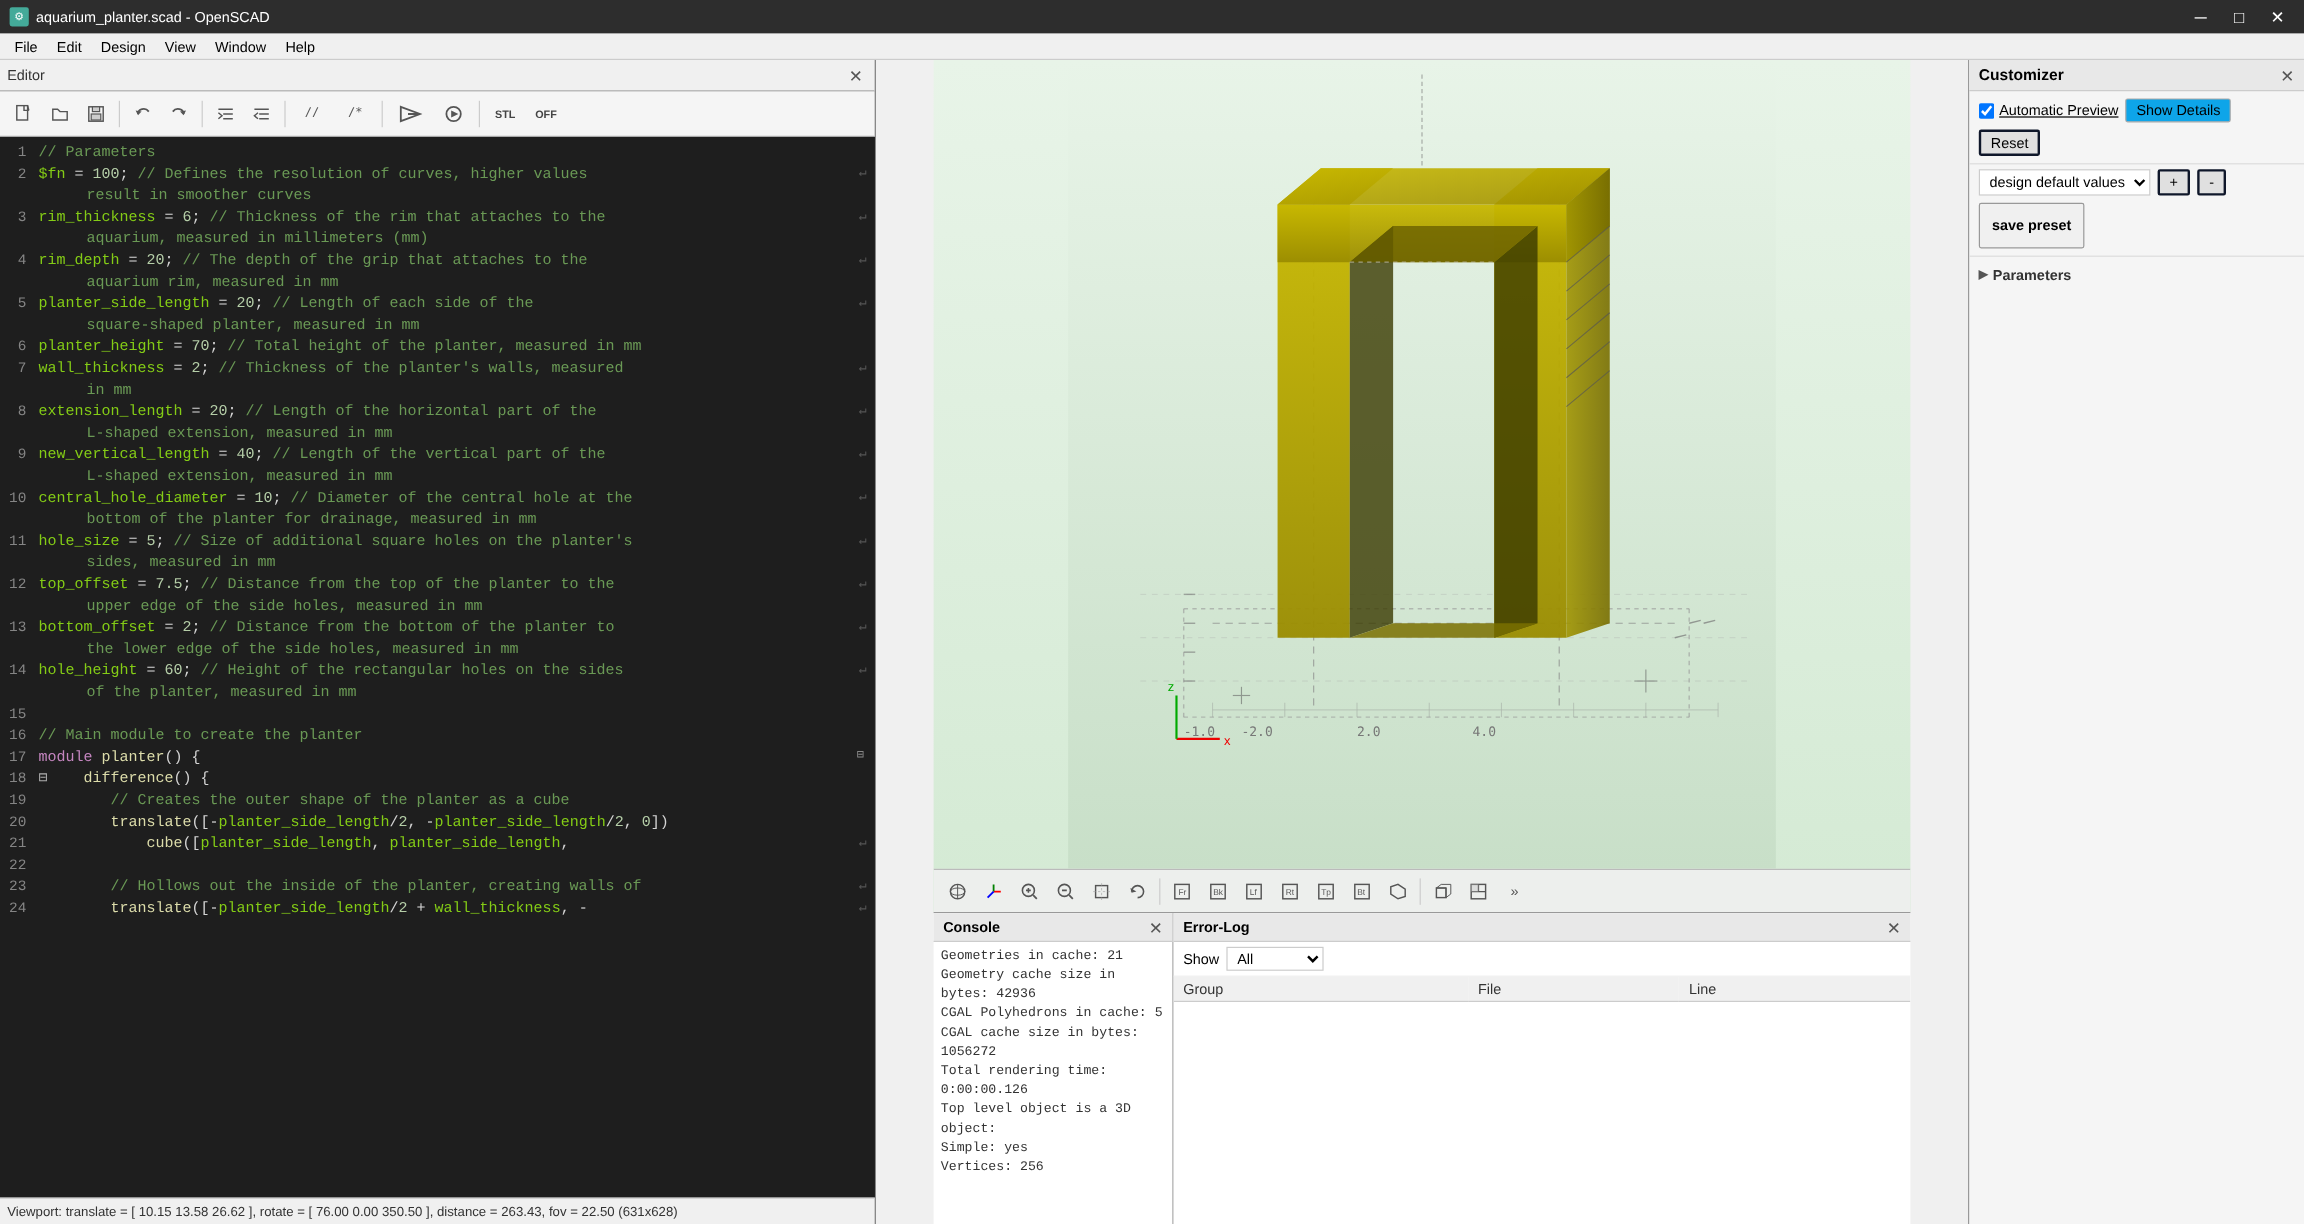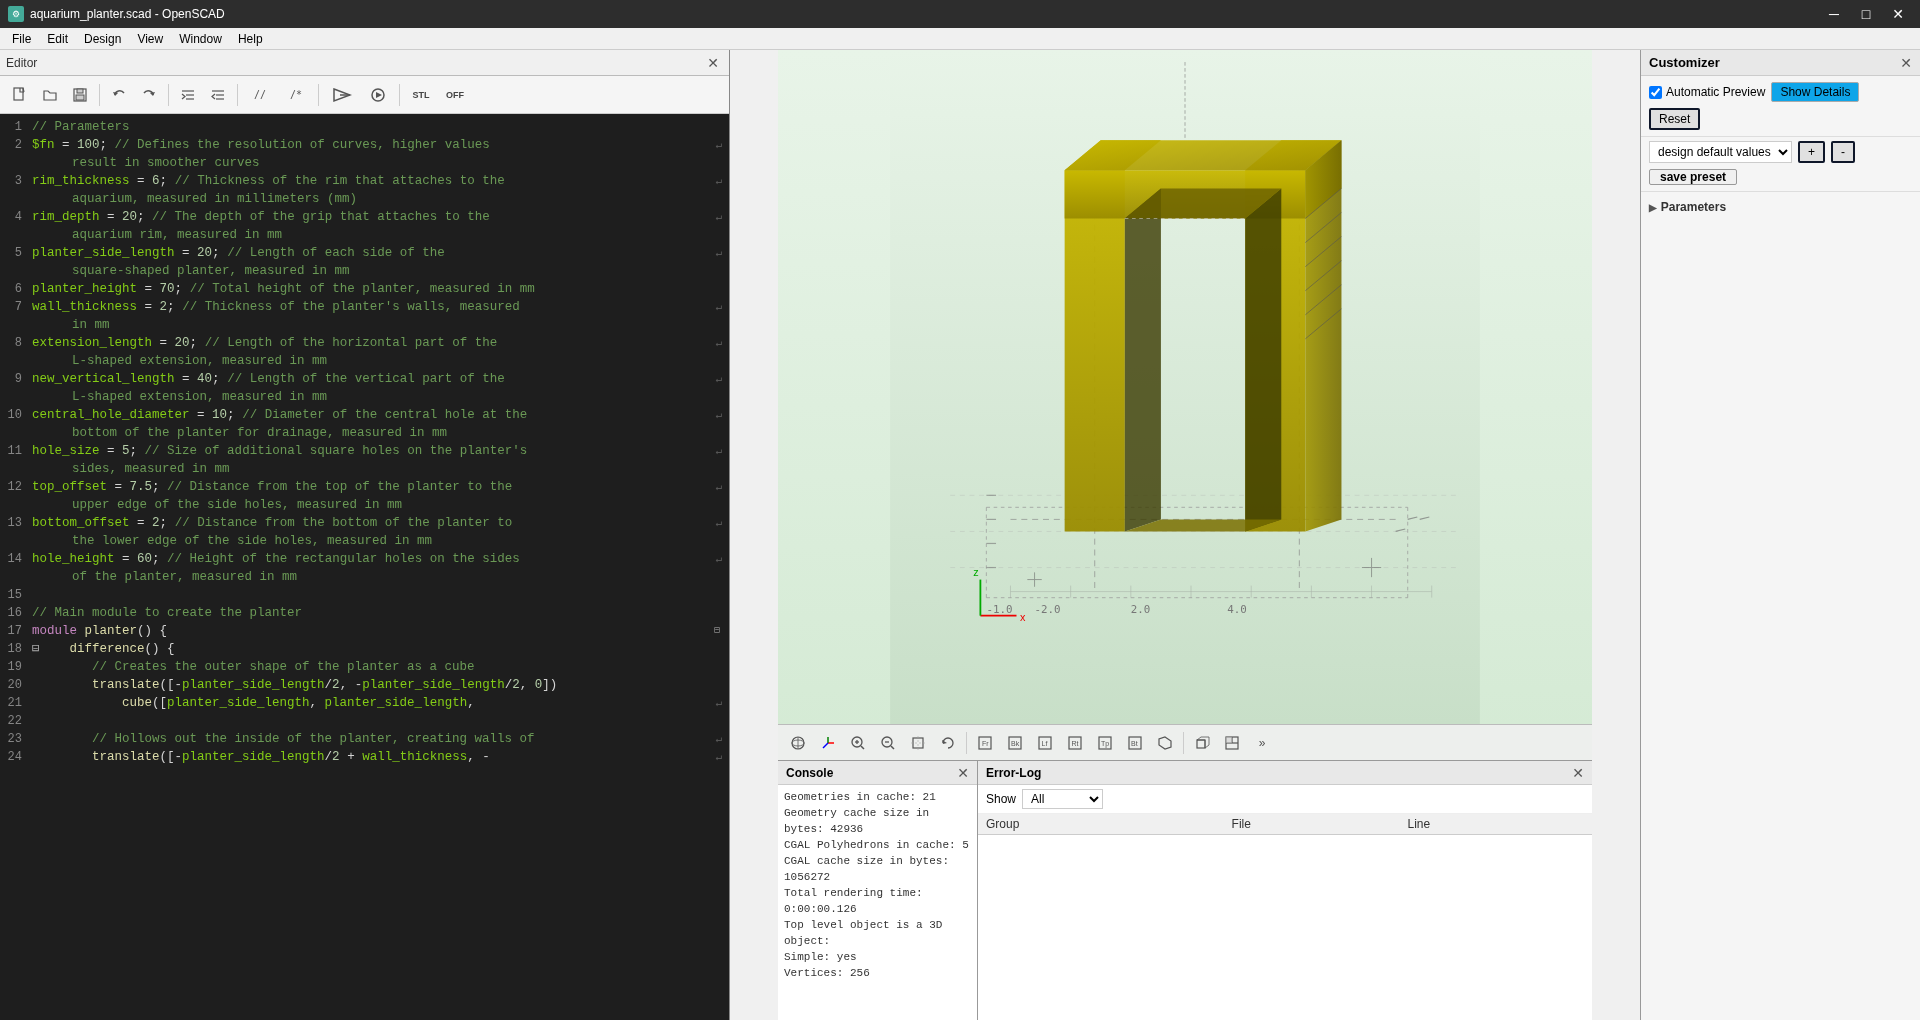--- a/index.html
+++ b/index.html
@@ -260,30 +260,30 @@
       justify-content: space-between;
     }
     .customizer-toolbar {
       display: flex;
       align-items: center;
       padding: 6px 8px;
       gap: 6px;
       border-bottom: 1px solid #ddd;
       flex-wrap: wrap;
     }
-    .auto-preview-check { display: flex; align-items: center; gap: 4px; font-size: 12px; }
+    .auto-preview-check { display: flex; align-items: center; gap: 4px; font-size: 12px; text-decoration: underline; }
     .customizer-dropdown {
       font-size: 12px; border: 1px solid #ccc; padding: 2px 4px; background: #fff; cursor: pointer;
     }
     .customizer-btn {
       padding: 2px 8px; font-size: 12px; background: #e0e0e0;
       border: 2px solid #0f172a; cursor: pointer; border-radius: 2px;
     }
     .save-preset-btn {
-      padding: 0 10px; font-size: 12px;
+      padding: 11px 10px; font-size: 12px;
       background: #f0f0f0; border: 1px solid #999;
       cursor: pointer; border-radius: 2px; font-weight: bold;
     }
     .show-details-btn {
       padding: 2px 8px; font-size: 12px;
       background: #0ea5e9; border: 1px solid #aaa;
       cursor: pointer; border-radius: 2px;
     }
     .parameters-section { padding: 6px 8px; }
     .parameters-header {
@@ -573,20 +573,23 @@
         <span class="line-wrap-icon">↵</span>
       </div>
 
       <div class="code-line">
         <span class="line-num">24</span>
         <span class="line-content">        <span class="c-func">translate</span><span class="c-punct">([</span><span class="c-punct">-</span><span class="c-variable">planter_side_length</span><span class="c-punct">/</span><span class="c-number">2</span> <span class="c-punct">+</span> <span class="c-variable">wall_thickness</span><span class="c-punct">,</span> <span class="c-punct">-</span></span>
         <span class="line-wrap-icon">↵</span>
       </div>
     </div>
 
+    <div class="status-bar">
+      <span>Viewport: translate = [ 10.15 13.58 26.62 ], rotate = [ 76.00 0.00 350.50 ], distance = 263.43, fov = 22.50 (631x628)</span>
+    </div>
   </div>
 
   <div class="right-section">
 
     <div class="viewport">
       <div class="viewport-3d">
         
         <svg width="100%" height="100%" viewBox="0 0 490 560" preserveAspectRatio="xMidYMid meet">
 
           <defs>

